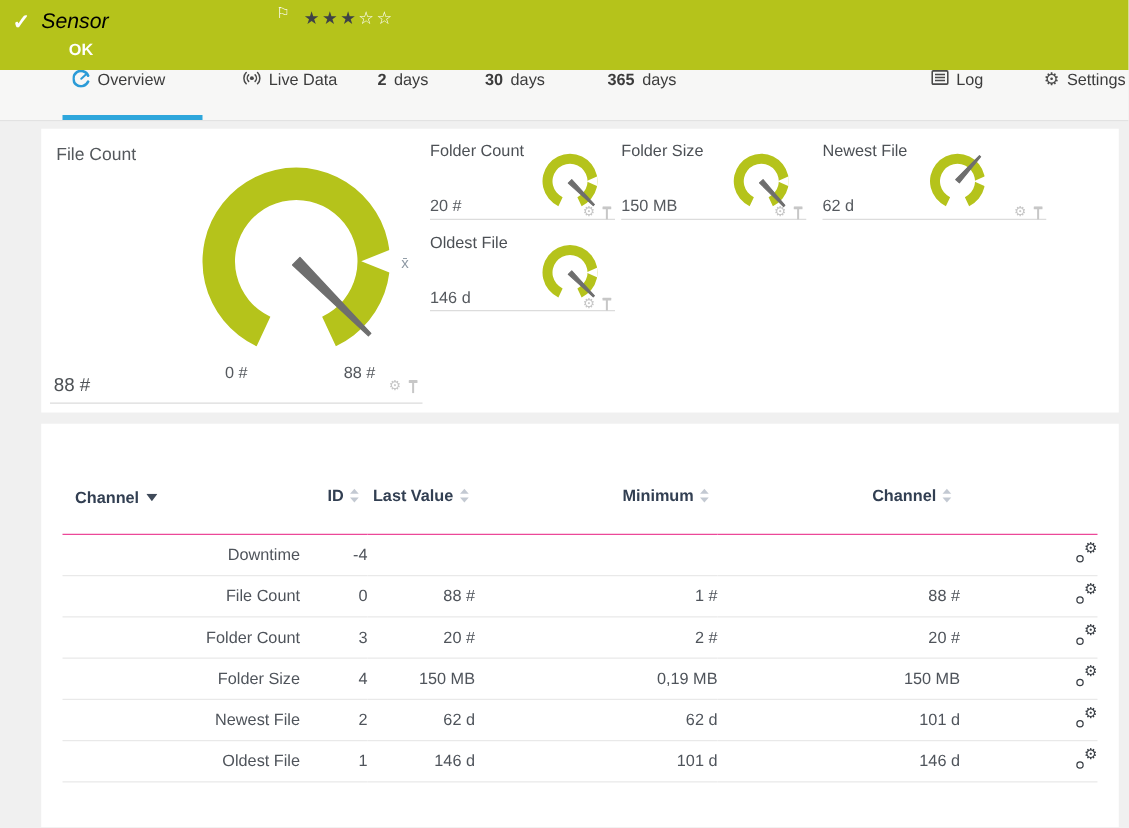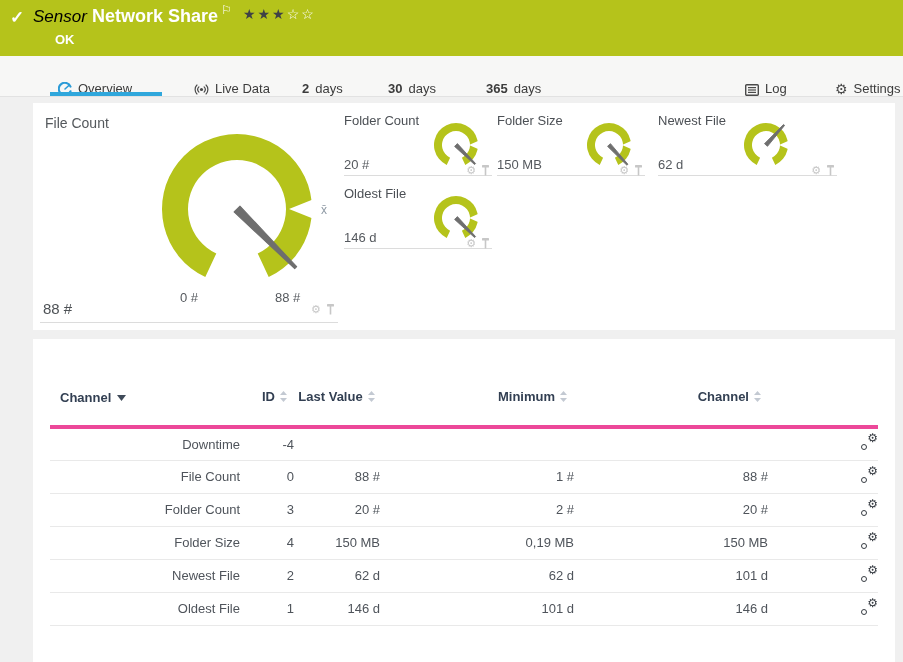--- a/index.html
+++ b/index.html
@@ -10,21 +10,21 @@
   .hdr .chk{position:absolute;left:10px;top:7px;font-size:17px;font-weight:bold;color:#fff;}
   .hdr .kind{position:absolute;left:33px;top:7px;font-size:17px;font-style:italic;color:#000000;}
   .hdr .title{position:absolute;left:92px;top:6px;font-size:18px;font-weight:bold;color:#fff;}
   .hdr .flag{position:absolute;left:221px;top:3px;font-size:12px;color:#fff;}
   .hdr .stars{position:absolute;left:243px;top:6px;font-size:14px;letter-spacing:2px;}
   .hdr .stars .sf{color:#3f4246;}
   .hdr .stars .se{color:#ffffff;}
   .hdr .status{position:absolute;left:55px;top:32px;font-size:13px;font-weight:bold;color:#fff;}
   
   .tabs{position:absolute;left:0;top:56px;width:903px;height:41px;background:#f7f7f6;border-bottom:1px solid #e2e2e2;box-sizing:border-box;}
-  .tab{position:absolute;top:0;height:40px;display:flex;align-items:flex-end;gap:6px;font-size:13px;color:#3c3c3c;cursor:default;white-space:nowrap;}
+  .tab{position:absolute;top:0;height:40px;display:flex;align-items:flex-start;gap:6px;font-size:13px;color:#3c3c3c;cursor:default;white-space:nowrap;}
   .tab .num{font-weight:bold;}
   .tab-underline{position:absolute;left:50px;top:36px;width:112px;height:4px;background:#2fa7dc;}
   .ticon{display:inline-flex;align-items:center;}
   .gearchar{font-size:14px;color:#4a4a4a;line-height:1;}
   
   .card{position:absolute;background:#fff;}
   .card1{left:33px;top:103px;width:862px;height:227px;}
   .card2{left:33px;top:339px;width:862px;height:323px;}
   
   .fc-title{position:absolute;left:12px;top:12px;font-size:14px;color:#54585c;}
@@ -45,21 +45,21 @@
   .t4{left:311px;top:83px;width:148px;height:63px;}
   .tile .ttl{position:absolute;left:0;top:0;font-size:13px;color:#4c5055;white-space:nowrap;}
   .tile .val{position:absolute;left:0;top:44px;font-size:13px;color:#55595e;white-space:nowrap;}
   .tile .gslot{position:absolute;left:82px;top:4px;}
   .t3 .gslot{left:78px;}
   .tile .tileicons{right:2px;top:52px;}
   
   table.chan{position:absolute;left:17px;top:36px;width:828px;border-collapse:collapse;table-layout:fixed;font-size:13px;}
   table.chan col.c1{width:190px;} table.chan col.c2{width:54px;} table.chan col.c3{width:86px;}
   table.chan col.c4{width:194px;} table.chan col.c5{width:194px;} table.chan col.c6{width:110px;}
-  table.chan th{font-weight:bold;color:#323f52;vertical-align:top;padding:14px 6px 0 0;text-align:right;height:52px;box-sizing:border-box;border-bottom:4px solid #ec4899;line-height:16px;}
+  table.chan th{font-weight:bold;color:#323f52;vertical-align:top;padding:14px 6px 0 0;text-align:right;height:52px;box-sizing:border-box;border-bottom:1px solid #ec4899;line-height:16px;}
   table.chan th.h-ch{text-align:left;padding-left:10px;}
   table.chan th.h-lv{text-align:center;padding-right:0;}
   table.chan td{height:33px;box-sizing:border-box;border-bottom:1px solid #e9e9e9;color:#4f545b;padding:0;}
   td.c-ch{padding-left:10px;text-align:right;}
   td.numc{text-align:right;padding-right:26px;}
   td.c-set{text-align:right;padding-right:20px;}
   .sorticon{display:inline-block;vertical-align:-2px;margin-left:4px;}
   .descicon{display:inline-block;vertical-align:1px;margin-left:6px;}
   .chset{position:relative;display:inline-block;width:17px;height:15px;}
   .chset .g{position:absolute;right:0;top:-3px;font-size:12px;color:#383d44;line-height:1;}
@@ -67,21 +67,20 @@
   svg text{font-family:"Liberation Sans",sans-serif;}
 </style>
 </head>
 <body>
 
 <div class="stage">
 
   <div class="hdr">
     <span class="chk">✓</span>
     <span class="kind">Sensor</span>
-    <span class="title">Network Share</span>
     <span class="flag">⚐</span>
     <span class="stars"><span class="sf">★★★</span><span class="se">☆☆</span></span>
     <span class="status">OK</span>
   </div>
 
   <div class="tabs">
     <div class="tab" style="left:58px">
       <span class="ticon">
         <svg width="14" height="14" viewBox="0 0 16 16">
             <path d="M14.3,10.6 A7 7 0 1 1 14.3,5.2" fill="none" stroke="#2b9bd7" stroke-width="2.4" stroke-linecap="round"></path>

